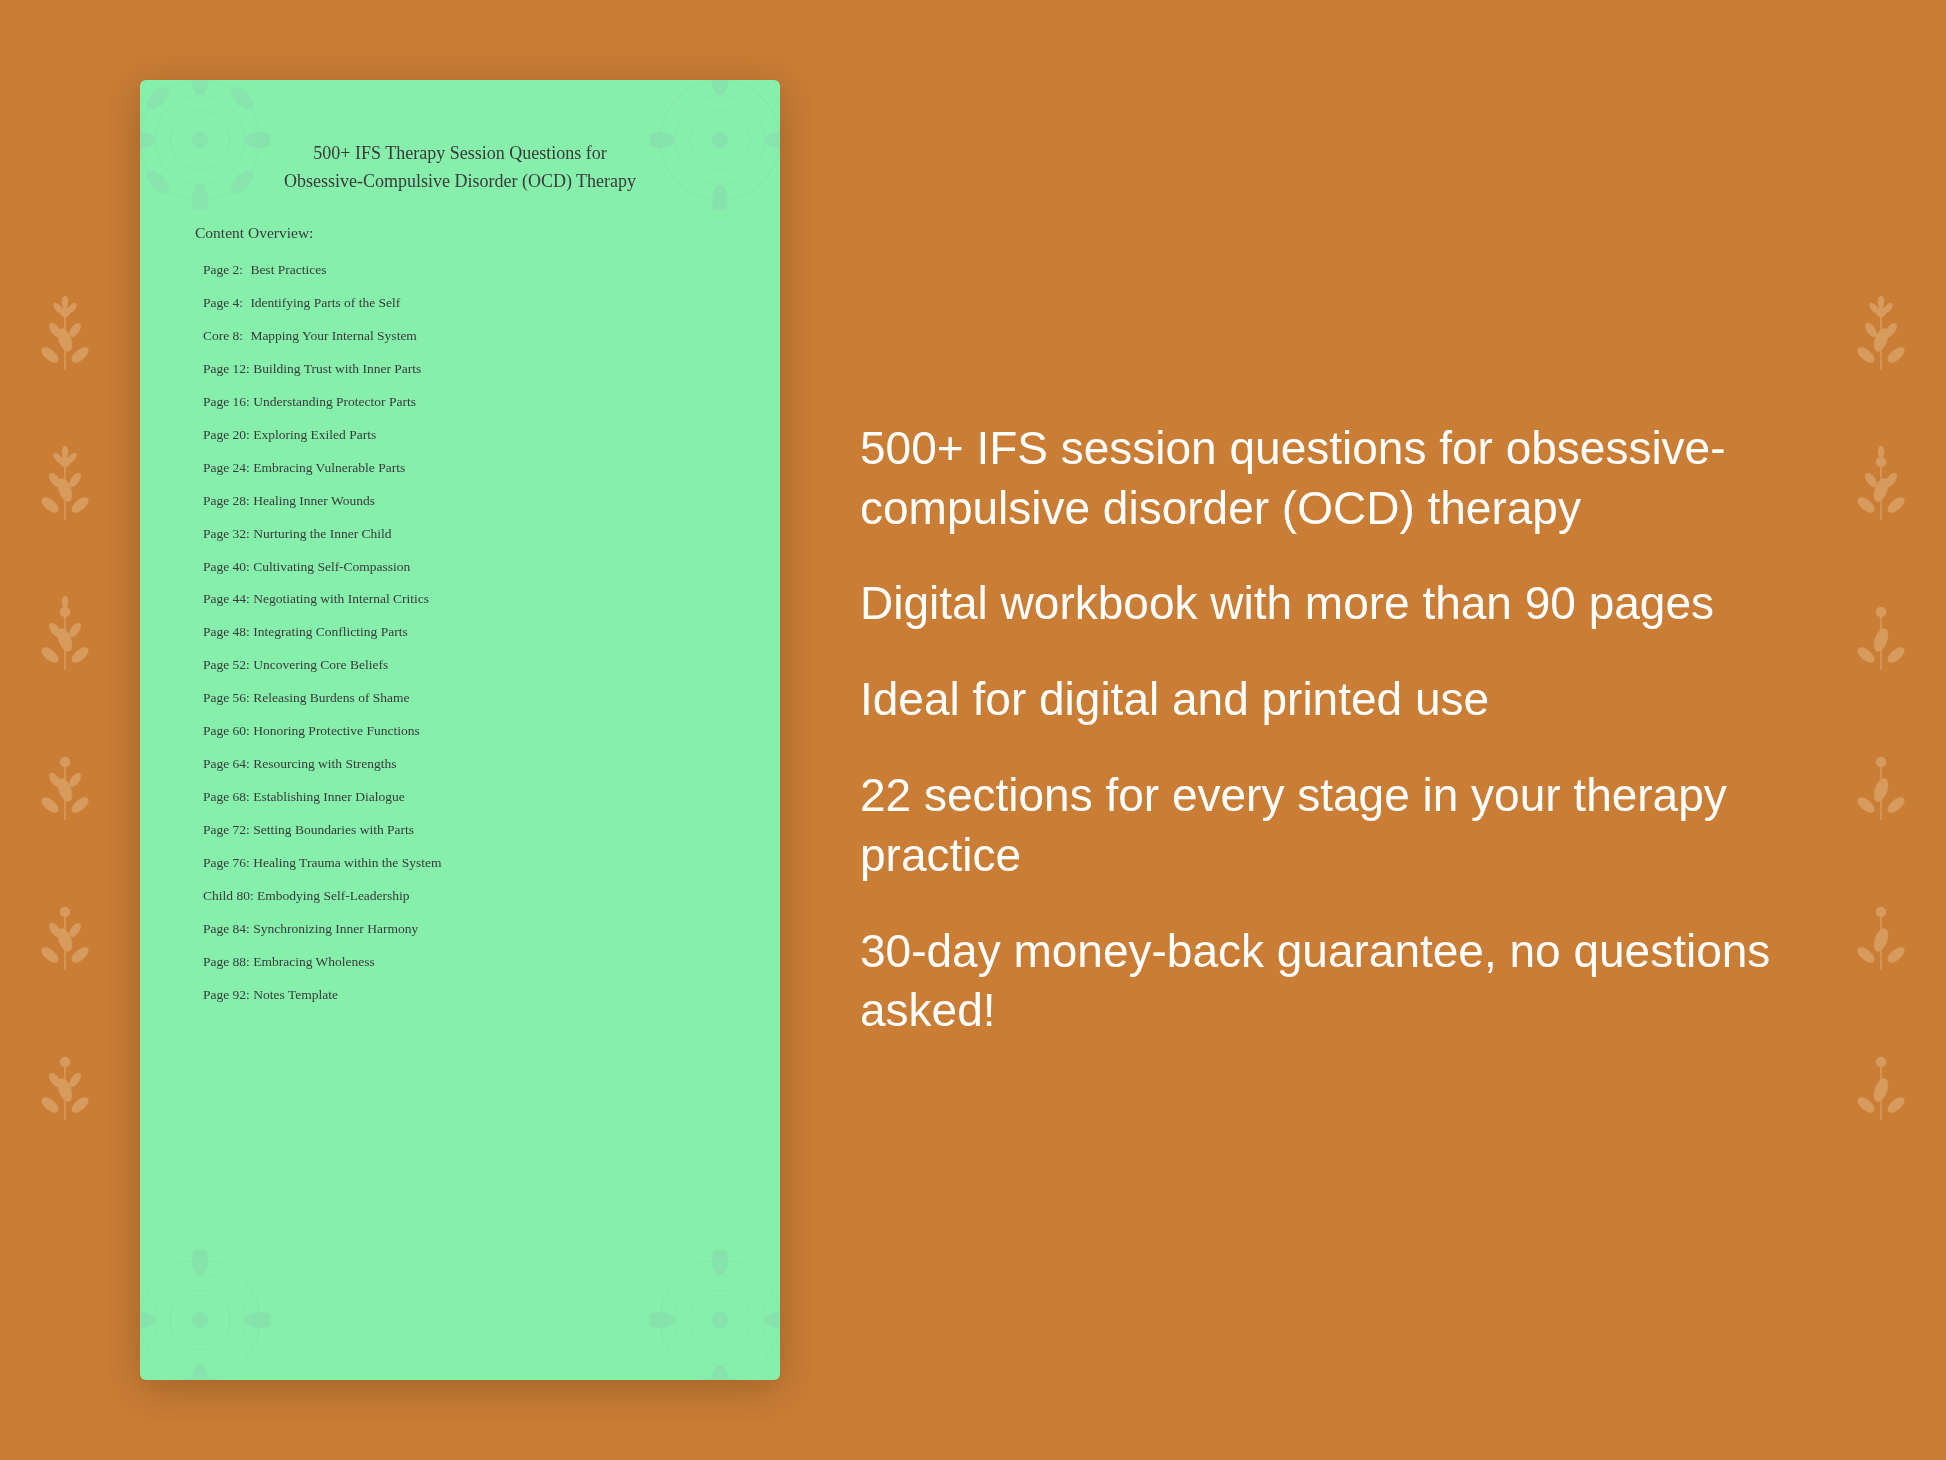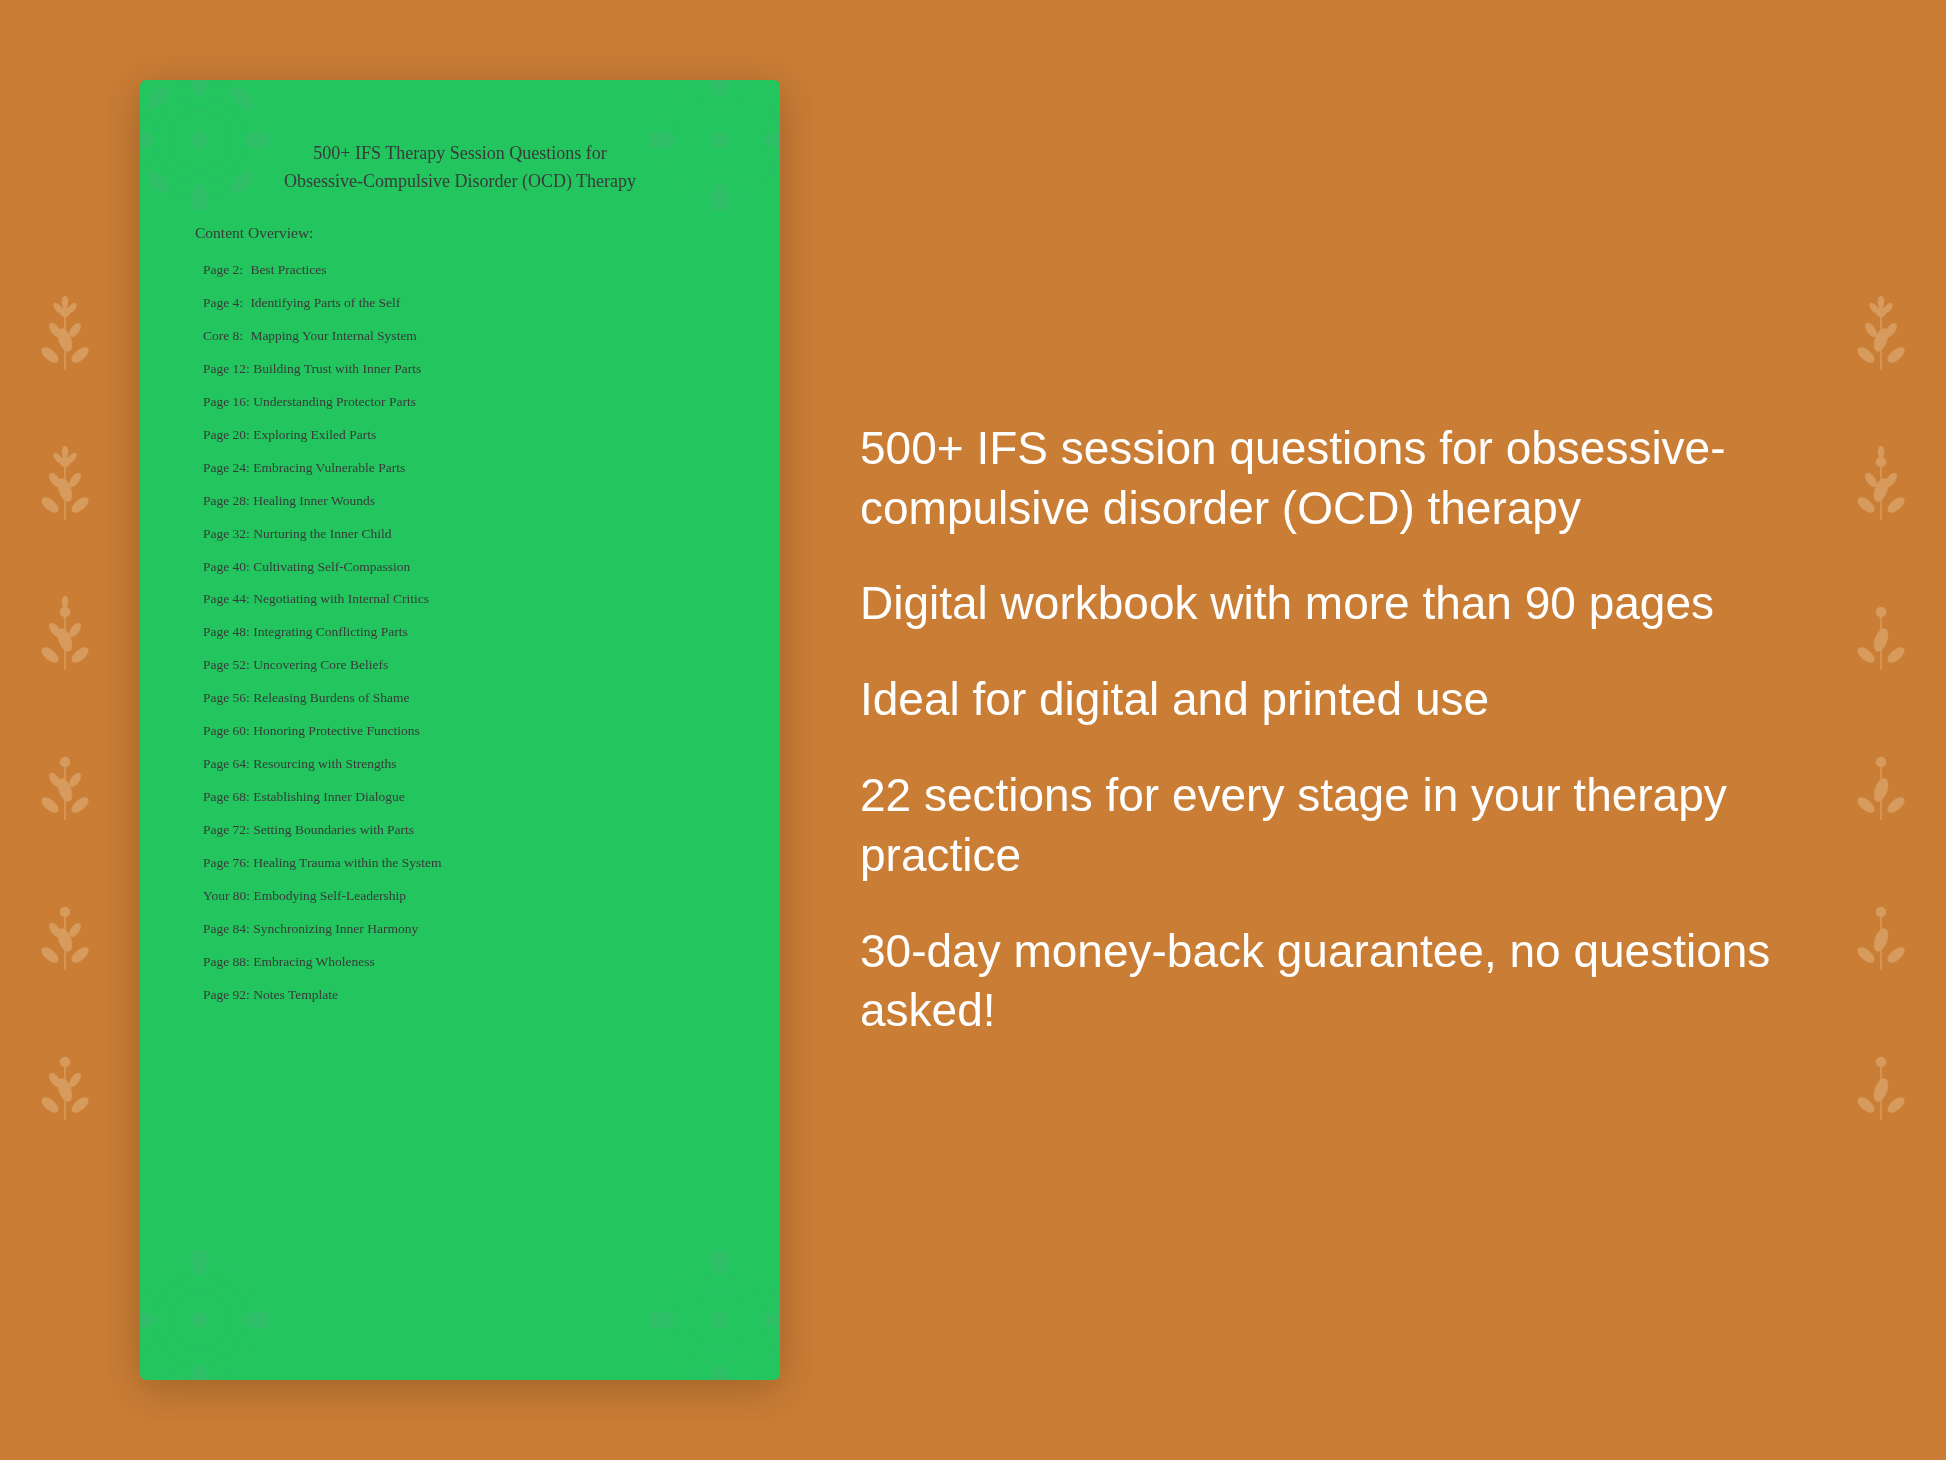--- a/index.html
+++ b/index.html
@@ -18,21 +18,21 @@
       display: flex;
       flex-direction: row;
       height: 100%;
       padding: 60px 40px 60px 140px;
       gap: 60px;
       align-items: center;
     }
 
     
     .document-card {
-      background: #22c55e;
+      background: #86efac;
       border-radius: 6px;
       padding: 50px 55px 50px 55px;
       width: 640px;
       min-width: 640px;
       height: 1300px;
       box-shadow: 0 8px 40px rgba(0,0,0,0.22);
       position: relative;
       overflow: hidden;
       display: flex;
       flex-direction: column;
@@ -313,21 +313,21 @@
         <li class="toc-item"><span class="toc-page-num">Page 40:</span><span> Cultivating Self-Compassion</span></li>
         <li class="toc-item"><span class="toc-page-num">Page 44:</span><span> Negotiating with Internal Critics</span></li>
         <li class="toc-item"><span class="toc-page-num">Page 48:</span><span> Integrating Conflicting Parts</span></li>
         <li class="toc-item"><span class="toc-page-num">Page 52:</span><span> Uncovering Core Beliefs</span></li>
         <li class="toc-item"><span class="toc-page-num">Page 56:</span><span> Releasing Burdens of Shame</span></li>
         <li class="toc-item"><span class="toc-page-num">Page 60:</span><span> Honoring Protective Functions</span></li>
         <li class="toc-item"><span class="toc-page-num">Page 64:</span><span> Resourcing with Strengths</span></li>
         <li class="toc-item"><span class="toc-page-num">Page 68:</span><span> Establishing Inner Dialogue</span></li>
         <li class="toc-item"><span class="toc-page-num">Page 72:</span><span> Setting Boundaries with Parts</span></li>
         <li class="toc-item"><span class="toc-page-num">Page 76:</span><span> Healing Trauma within the System</span></li>
-        <li class="toc-item"><span class="toc-page-num">Your 80:</span><span> Embodying Self-Leadership</span></li>
+        <li class="toc-item"><span class="toc-page-num">Child 80:</span><span> Embodying Self-Leadership</span></li>
         <li class="toc-item"><span class="toc-page-num">Page 84:</span><span> Synchronizing Inner Harmony</span></li>
         <li class="toc-item"><span class="toc-page-num">Page 88:</span><span> Embracing Wholeness</span></li>
         <li class="toc-item"><span class="toc-page-num">Page 92:</span><span> Notes Template</span></li>
       </ul>
   </div>
 
   <div class="right-panel" id="features-panel">
   <div class="feature-text">500+ IFS session questions for obsessive-compulsive disorder (OCD) therapy</div>
       <div class="feature-text">Digital workbook with more than 90 pages</div>
       <div class="feature-text">Ideal for digital and printed use</div>

